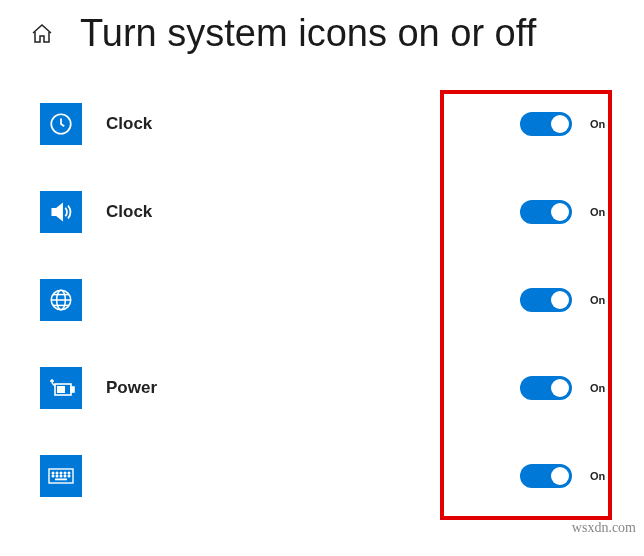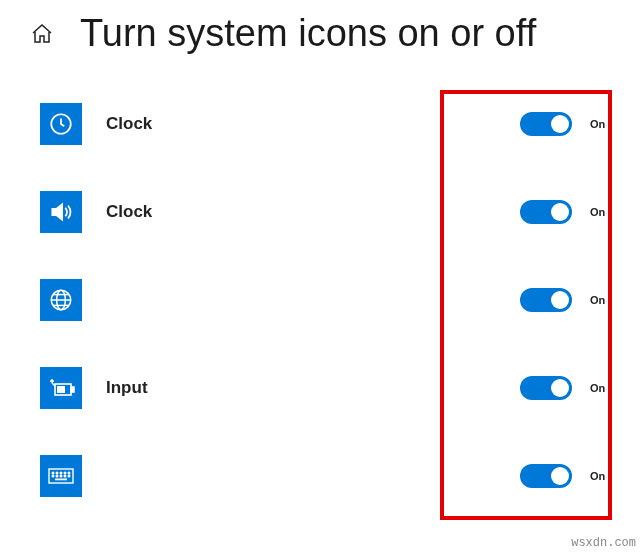--- a/index.html
+++ b/index.html
@@ -92,24 +92,24 @@
       left: 440px;
       top: 90px;
       width: 172px;
       height: 430px;
       border: 4px solid #e10000;
       pointer-events: none;
     }
     .watermark {
       position: absolute;
       right: 8px;
-      bottom: 6px;
-      font-size: 12px;
+      bottom: 20px;
+      font-size: 14px;
       color: #888;
-      font-family: Liberation Mono, monospace;
+      font-family: Liberation Serif, serif;
     }
   </style>
 </head>
 <body>
 
 <div class="header">
   <div class="home-btn">
     <svg width="24" height="24" viewBox="0 0 24 24" fill="none" stroke="#222" stroke-width="1.5">
       <path d="M3 11 L12 3 L21 11"></path>
       <path d="M5 10 V20 H10 V14 H14 V20 H19 V10"></path>
@@ -168,21 +168,21 @@
   <div class="row">
     <div class="tile">
       <svg width="28" height="26" viewBox="0 0 28 24" fill="none" stroke="#fff" stroke-width="1.6">
         <rect x="8" y="8" width="16" height="11"></rect>
         <rect x="24" y="11" width="3" height="5" fill="#fff"></rect>
         <rect x="10" y="10" width="8" height="7" fill="#fff" stroke="none"></rect>
         <path d="M7 5 H3 M5 3 V7" stroke-width="1.4"></path>
         <path d="M5 7 L8 10" stroke-width="1.4"></path>
       </svg>
     </div>
-    <div class="label">Input</div>
+    <div class="label">Power</div>
     <div class="toggle-area">
       <div class="toggle"></div>
       <div class="state">On</div>
     </div>
   </div>
 
   <div class="row">
     <div class="tile">
       <svg width="28" height="22" viewBox="0 0 28 20" fill="none" stroke="#fff" stroke-width="1.4">
         <rect x="2" y="3" width="24" height="14"></rect>

